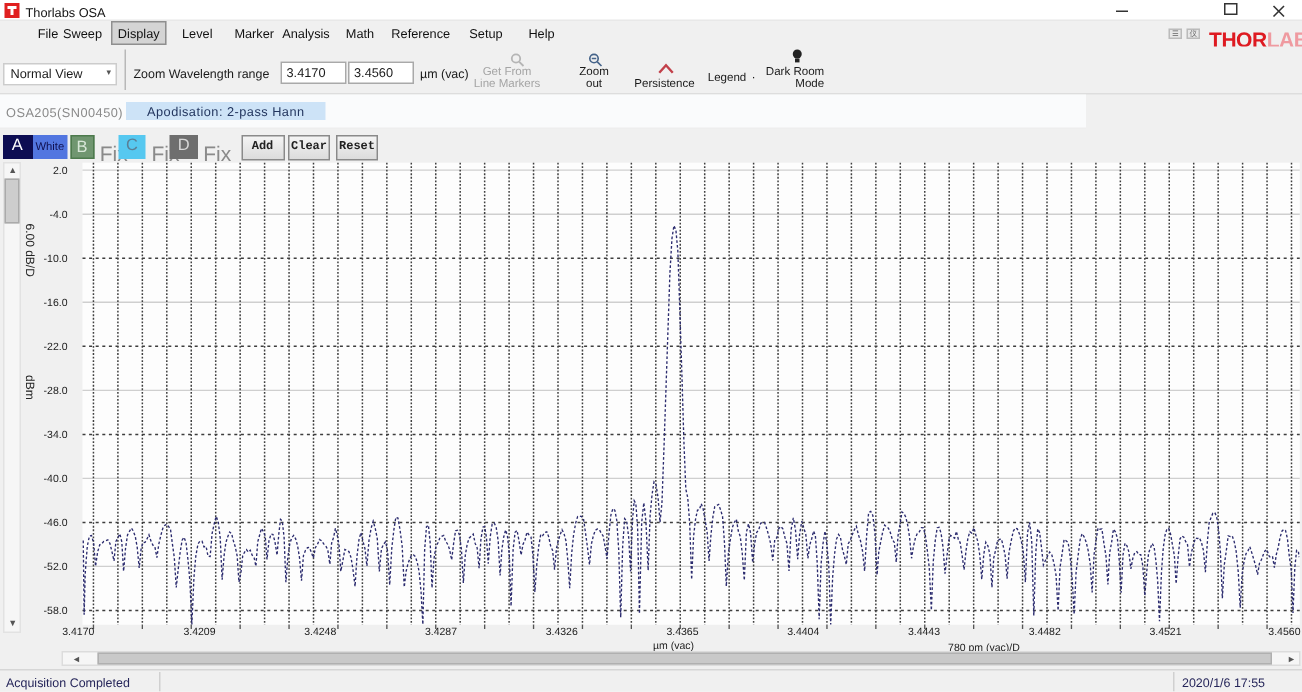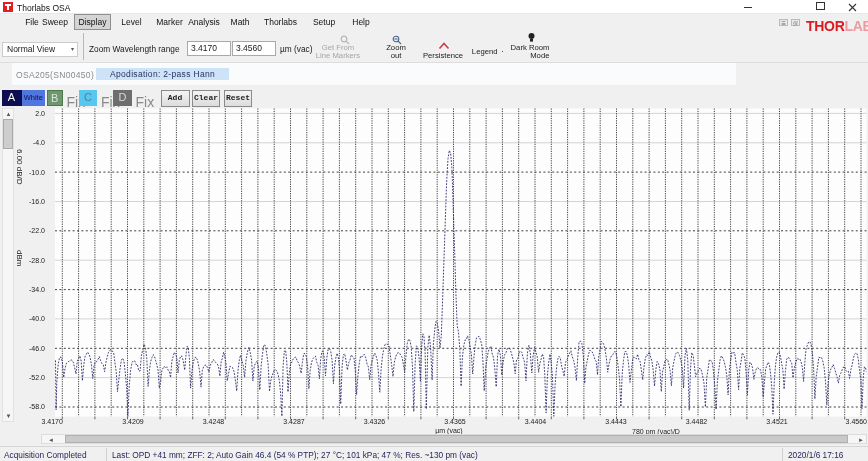--- a/index.html
+++ b/index.html
@@ -2,21 +2,21 @@
 <html><head><meta charset="utf-8"><style>
 *{margin:0;padding:0;box-sizing:border-box;font-family:"Liberation Sans",sans-serif;}
 html,body{width:868px;height:461px;overflow:hidden;background:#f0f0f0;position:relative;}
 .abs{position:absolute;}
 .ctr{transform:translateX(-50%);white-space:nowrap;}
 .titlebar{position:absolute;left:0;top:0;width:868px;height:14px;background:#fff;border-bottom:1px solid #e8e8e8;}
 .menubar{position:absolute;left:0;top:14px;width:868px;height:17px;background:#f0f0f0;font-size:8.5px;color:#111;}
 .mitem{position:absolute;top:3px;transform:translateX(-50%);}
 .toolbar{position:absolute;left:0;top:31px;width:868px;height:32px;background:#f0f0f0;border-bottom:1px solid #ddd;font-size:8.3px;color:#1a1a1a;}
 .cap{font-size:7.7px;}
-.inforow{position:absolute;left:12px;top:63px;width:724px;height:23px;background:#fafbfc;font-size:8.5px;letter-spacing:0.32px;color:#23365f;border-bottom:1px solid #eee;}
+.inforow{position:absolute;left:0;top:63px;width:724px;height:23px;background:#fafbfc;font-size:8.5px;letter-spacing:0.32px;color:#23365f;border-bottom:1px solid #eee;}
 .tracerow{position:absolute;left:0;top:86px;width:868px;height:22px;background:#f0f0f0;}
 .tbtn{position:absolute;top:4px;height:16px;text-align:center;color:#fff;font-size:11px;line-height:15px;}
 .fix{position:absolute;top:8px;font-size:14px;color:#8a8a8a;}
 .wbtn{position:absolute;top:4px;height:17px;background:linear-gradient(#f4f4f4,#dcdcdc);border:1px solid #8a8a8a;font-family:"Liberation Mono",monospace;font-weight:bold;font-size:8px;color:#222;text-align:center;line-height:14px;margin-left:12px;}
 .statusbar{position:absolute;left:0;top:446px;width:868px;height:15px;background:#f0f0f0;border-top:1px solid #d6d6d6;font-size:8.3px;color:#26265a;}
 .vscroll{position:absolute;left:2px;top:108px;width:12px;height:314px;background:#f6f6f6;border:1px solid #e2e2e2;}
 .hscroll{position:absolute;left:41px;top:434px;width:826px;height:10px;background:#f6f6f6;border:1px solid #dcdcdc;}
 .arr{position:absolute;font-size:6px;color:#555;line-height:8px;}
 .rot{position:absolute;font-size:8px;color:#222;white-space:nowrap;transform:rotate(90deg);transform-origin:left top;}
 </style></head>
@@ -37,21 +37,21 @@
 </div>
 
 <div class="menubar">
  <div class="mitem" style="left:17px;margin-left:15px;">File</div>
  <div class="mitem" style="left:55px;">Sweep</div>
  <div class="abs" style="left:74px;top:0px;width:37px;height:16px;background:#d4d4d4;border:1px solid #8f8f8f;text-align:center;line-height:14px;">Display</div>
  <div class="mitem" style="left:131.5px;">Level</div>
  <div class="mitem" style="left:169.5px;">Marker</div>
  <div class="mitem" style="left:204px;">Analysis</div>
  <div class="mitem" style="left:240px;">Math</div>
- <div class="mitem" style="left:280.5px;">Thorlabs</div>
+ <div class="mitem" style="left:280.5px;">Reference</div>
  <div class="mitem" style="left:324px;">Setup</div>
  <div class="mitem" style="left:361px;">Help</div>
  <div class="abs" style="left:779px;top:5px;width:9px;height:7px;background:#e8e8e8;border:1px solid #bbb;font-size:5px;color:#666;text-align:center;line-height:6px;">☰</div>
  <div class="abs" style="left:791px;top:5px;width:9px;height:7px;background:#e8e8e8;border:1px solid #bbb;font-size:5px;color:#666;text-align:center;line-height:6px;">仪</div>
  <div class="abs" style="left:806px;top:4px;font-size:14px;font-weight:bold;color:#de1a21;letter-spacing:-0.3px;">THOR<span style="color:#ef9aa0;">LABS</span></div>
 </div>
 
 <div class="toolbar">
  <div class="abs" style="left:2px;top:11px;width:76px;height:15px;background:#fff;border:1px solid #ccc;font-size:8.5px;line-height:13px;padding-left:4px;">Normal View<span style="position:absolute;right:3px;top:0px;color:#555;font-size:6px;">▾</span></div>
  <div class="abs" style="left:83px;top:2px;width:1px;height:27px;background:#b8b8b8;"></div>
@@ -149,15 +149,14 @@
 
 <div class="hscroll">
  <div class="arr" style="left:6px;top:1px;">◄</div>
  <div class="abs" style="left:23px;top:0px;width:783px;height:8px;background:#c9c9c9;border:1px solid #b0b0b0;"></div>
  <div class="arr" style="right:2px;top:1px;">►</div>
 </div>
 
 <div class="statusbar">
  <div class="abs" style="left:4px;top:3px;">Acquisition Completed</div>
  <div class="abs" style="left:106px;top:1px;width:1px;height:13px;background:#d0d0d0;"></div>
- <div class="abs" style="left:112px;top:3px;">Last: OPD +41 mm; ZFF: 2; Auto Gain 46.4 (54 % PTP); 27 °C; 101 kPa; 47 %; Res. ~130 pm (vac)</div>
  <div class="abs" style="left:782px;top:1px;width:1px;height:13px;background:#d0d0d0;"></div>
- <div class="abs" style="left:788px;top:3px;">2020/1/6 17:16</div>
+ <div class="abs" style="left:788px;top:3px;">2020/1/6 17:55</div>
 </div>
 </body></html>

